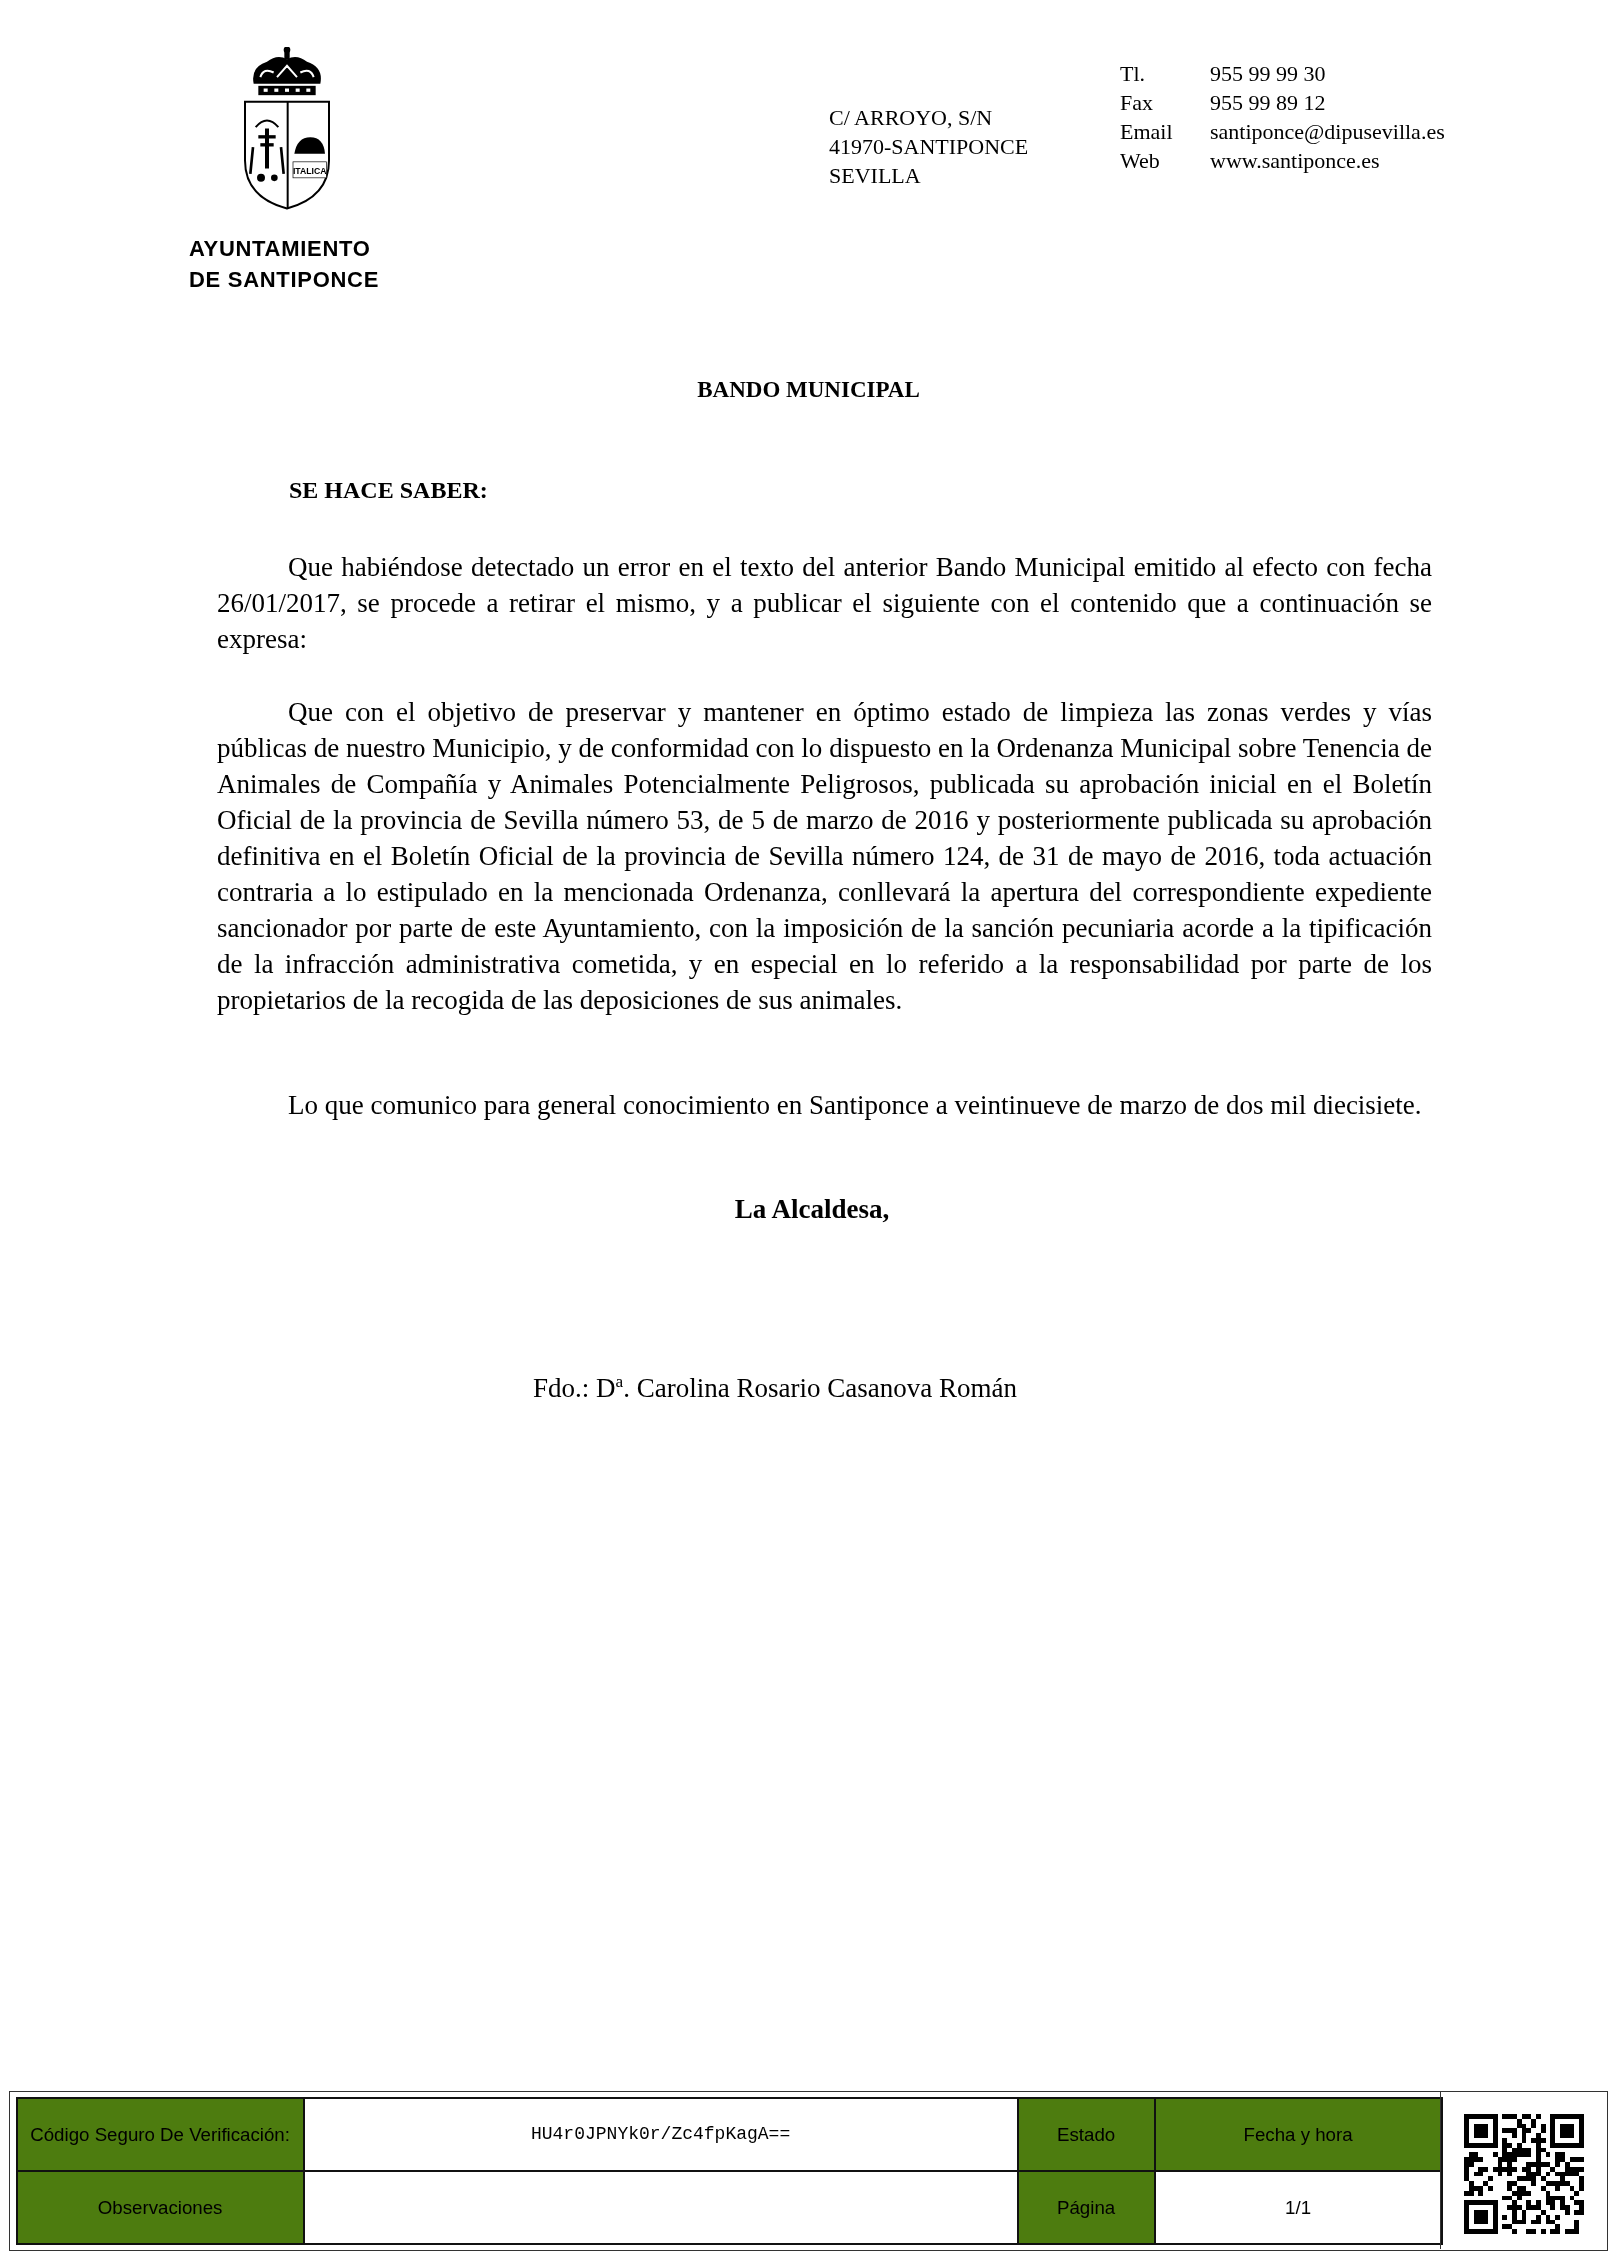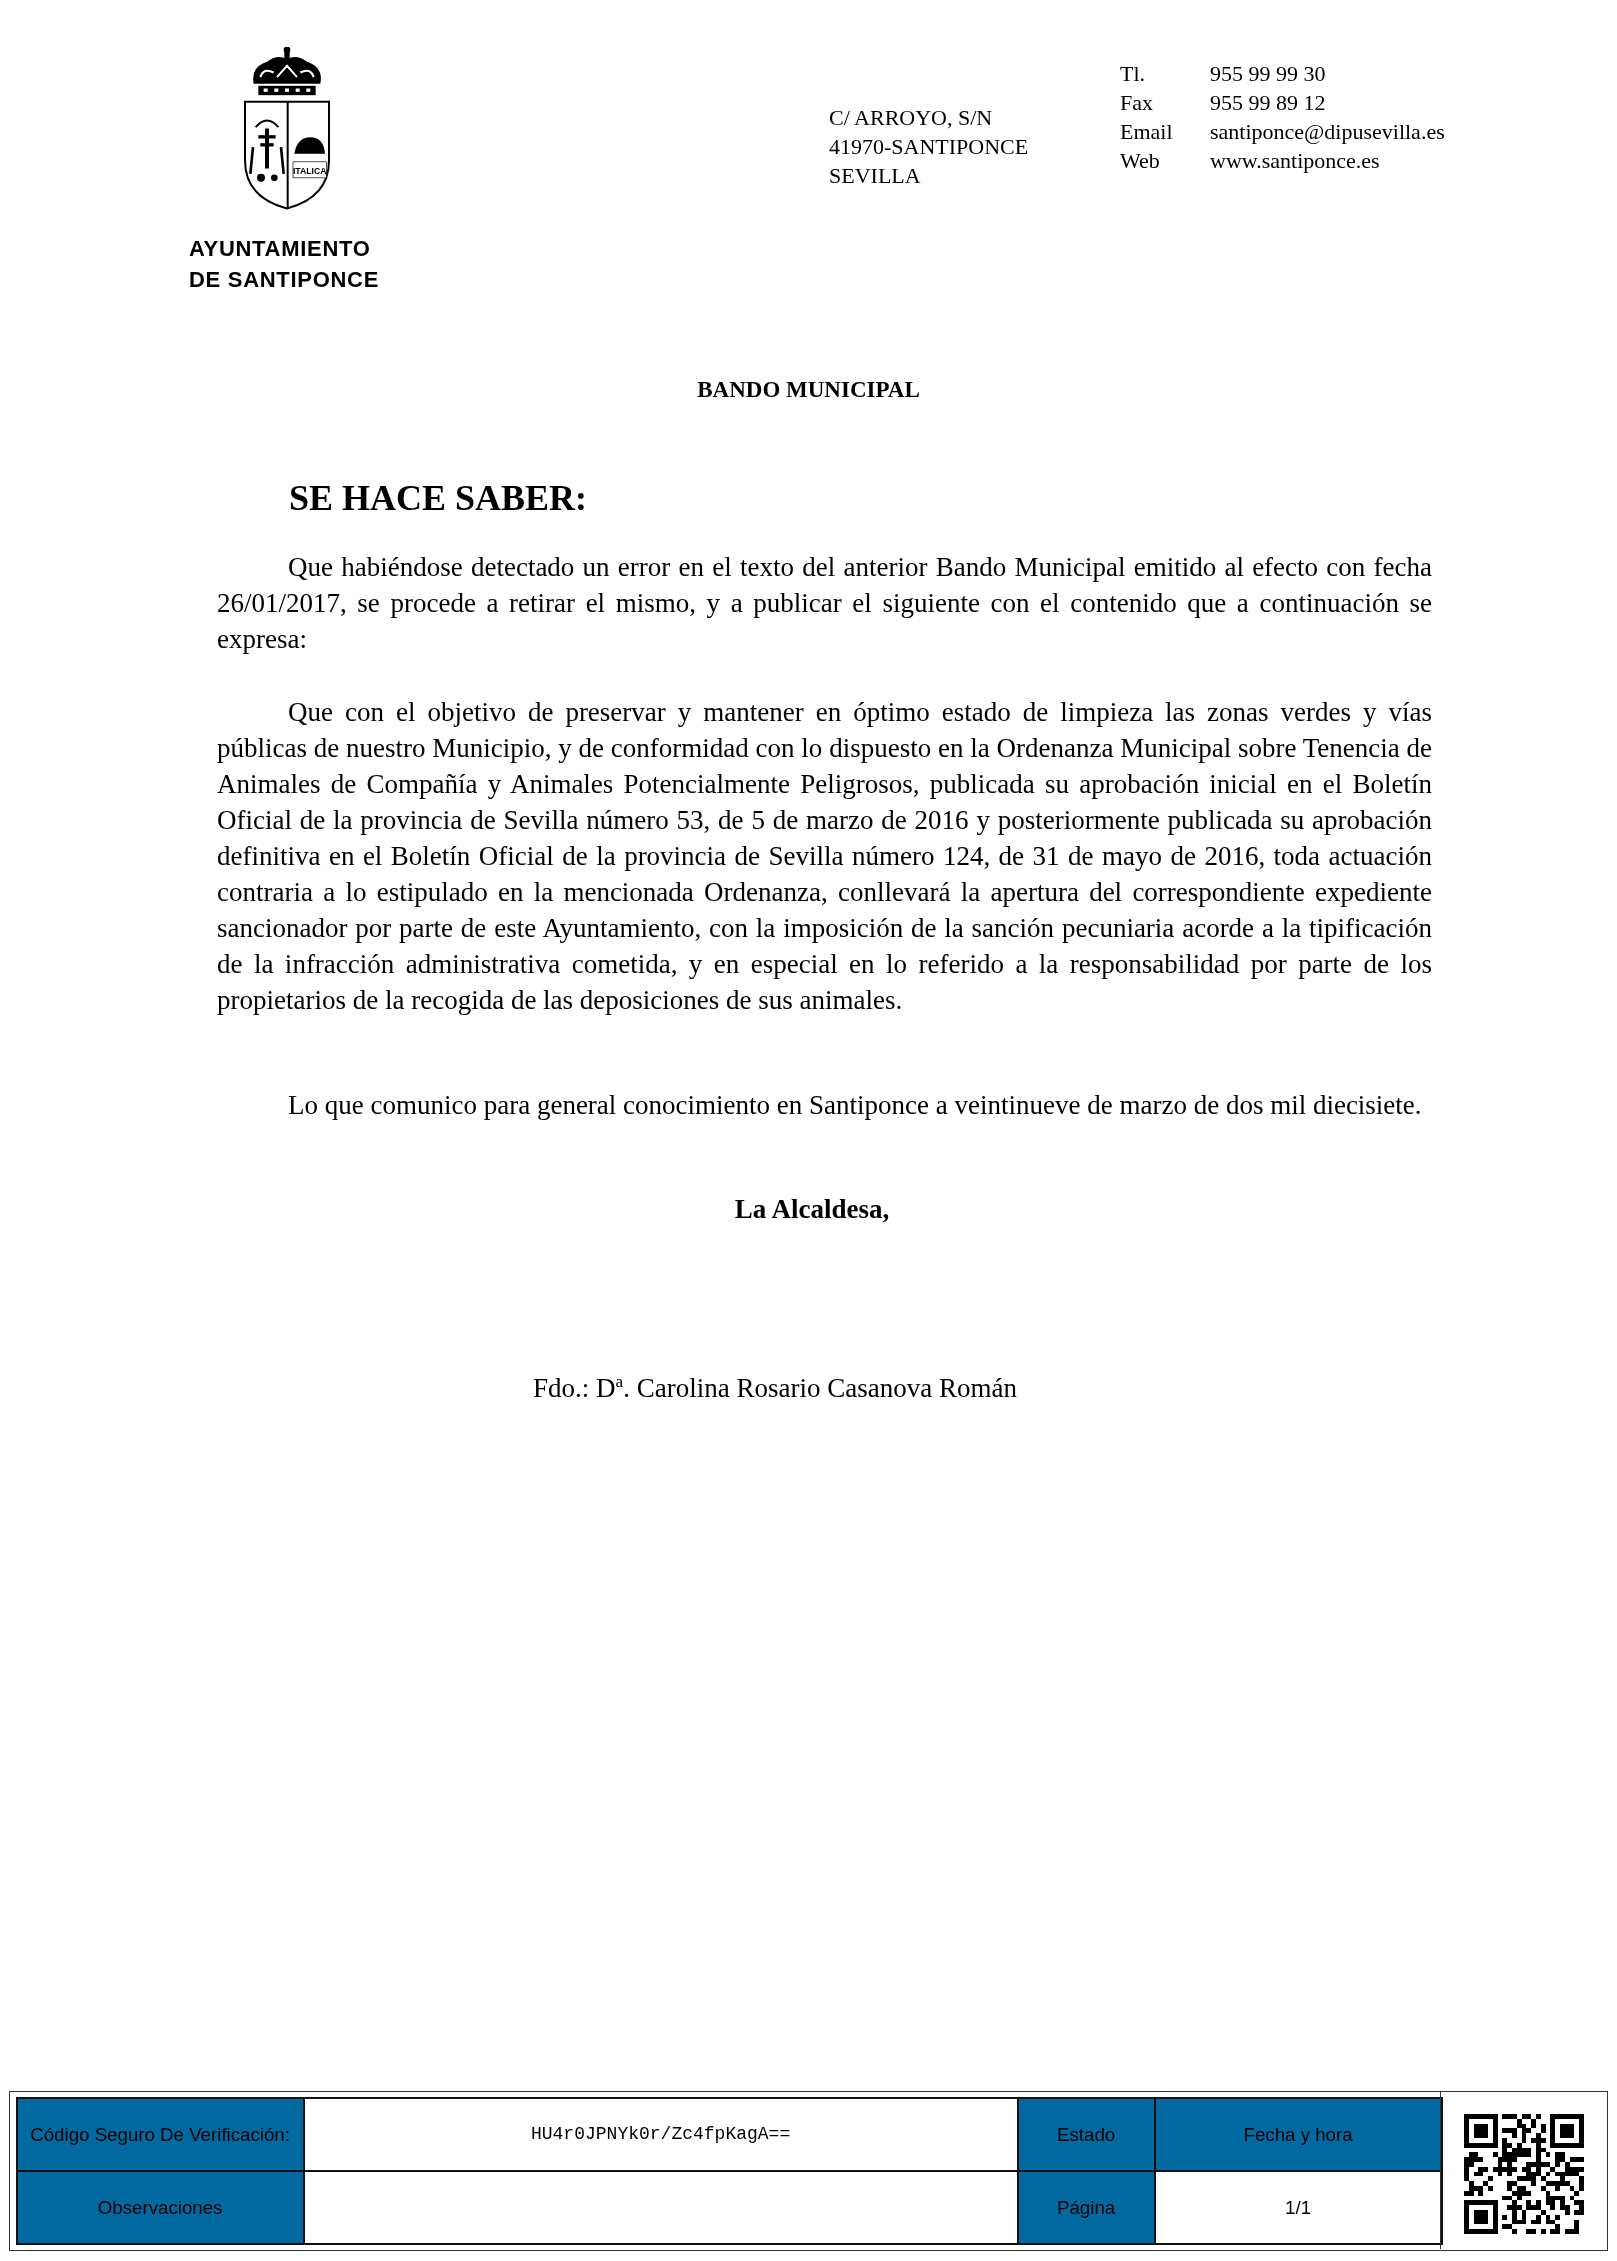--- a/index.html
+++ b/index.html
@@ -14,37 +14,37 @@
   
   #contact { position: absolute; top: 59px; left: 817px; font-size: 22px; line-height: 29px; }
   #contact .col { position: absolute; top: 0; white-space: nowrap; }
   #contact .addr { left: 12px; margin-top: 44px; }
   #contact .lbl { left: 303px; }
   #contact .val { left: 393px; }
   #contact div.line { height: 29px; }
 
   
   #doc-title { position: absolute; top: 377px; left: 0; width: 1617px; text-align: center; font-size: 23px; font-weight: bold; }
-  #announce { position: absolute; top: 477px; left: 289px; font-size: 36px; font-weight: bold; }
+  #announce { position: absolute; top: 477px; left: 289px; font-size: 24px; font-weight: bold; }
 
   
   .para { position: absolute; left: 217px; width: 1215px; font-size: 27px; line-height: 36px; text-align: justify; text-indent: 71px; }
   #p1 { top: 549px; }
   #p2 { top: 694px; }
   #p3 { top: 1087px; }
 
   #sign-role { position: absolute; top: 1194px; left: 0; width: 1617px; text-align: center; font-size: 27px; font-weight: bold; padding-left: 7px; box-sizing: border-box; }
   #sign-name { position: absolute; top: 1372px; left: 533px; font-size: 27px; }
   #sign-name sup { font-size: 17.3px; }
 
   
   #verif { position: absolute; left: 9.3px; top: 2091px; width: 1599px; height: 160px; border: 1.3px solid #333; box-sizing: border-box; }
   #verif-table { position: absolute; left: 5.3px; top: 5.3px; width: 1424px; height: 148px; border-collapse: collapse; table-layout: fixed; }
   #verif-table td { border: 2px solid #111; font-size: 18.7px; padding: 0 2.7px; height: 29px; line-height: 27px; overflow: hidden; white-space: nowrap; }
-  #verif-table td.hd { background: #0369a1; text-align: center; }
+  #verif-table td.hd { background: #4d7c0f; text-align: center; }
   #verif-table td.c { text-align: center; }
   #verif-table td.l { text-align: left; }
   #verif-table tr.last td { height: 53px; vertical-align: top; padding-top: 2.7px; }
   #verif-table td.mono-cell { font-family: "Liberation Mono", "DejaVu Sans Mono", monospace; font-size: 18px; }
   #qr-cell { position: absolute; right: 0; top: 0; width: 167px; height: 157px; border-left: 1.3px solid #333; box-sizing: border-box; }
   #qr { position: absolute; left: 23px; top: 22px; width: 120px; height: 120px; }
 </style>
 </head>
 <body>
 

